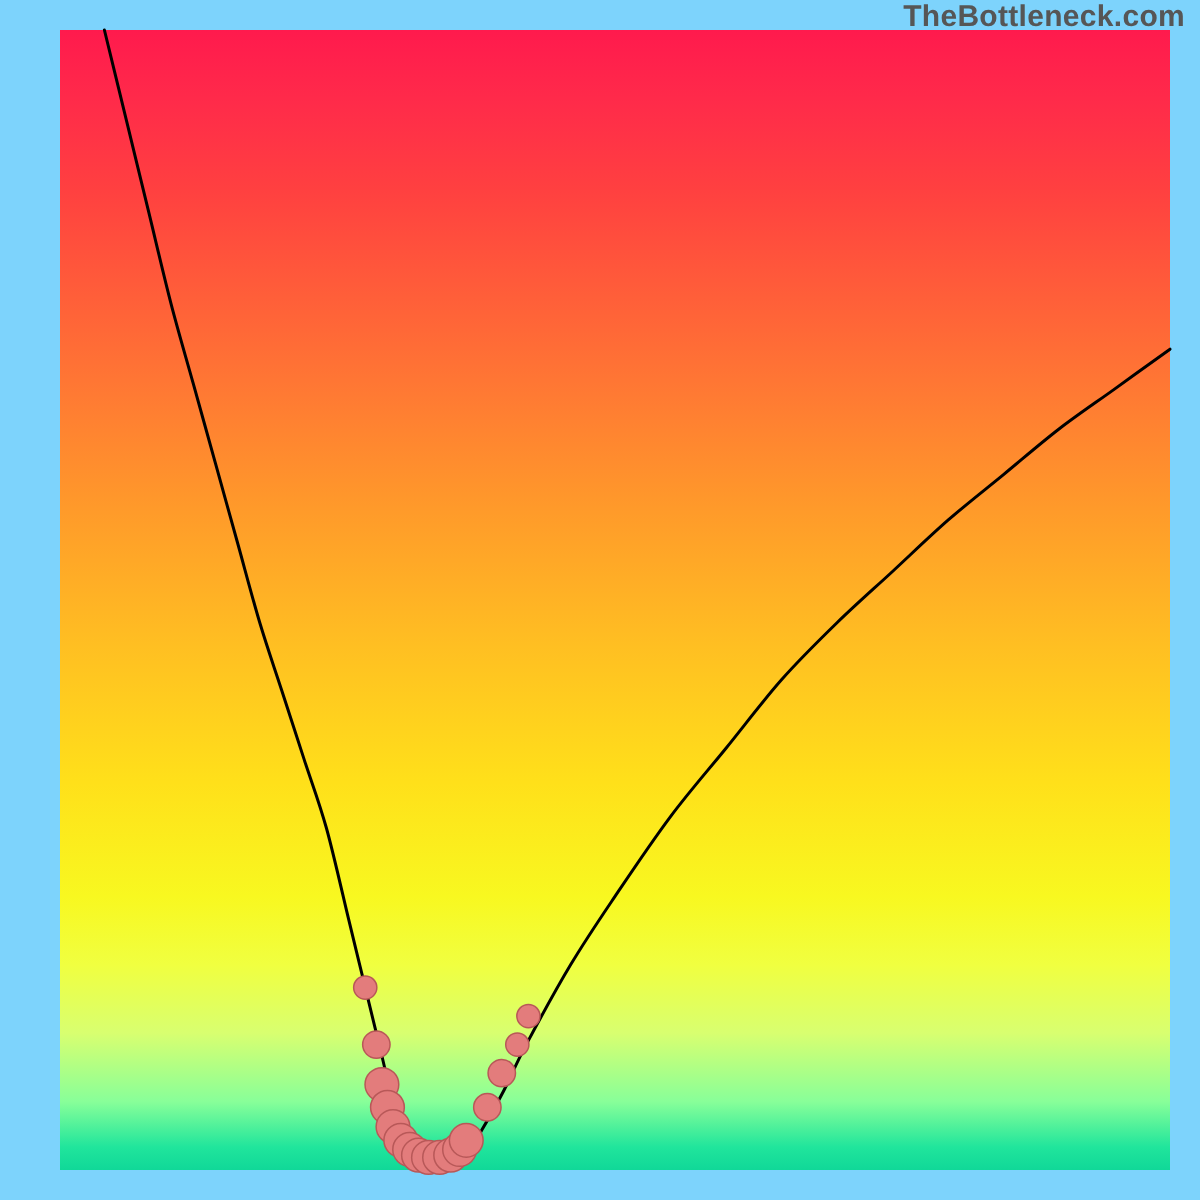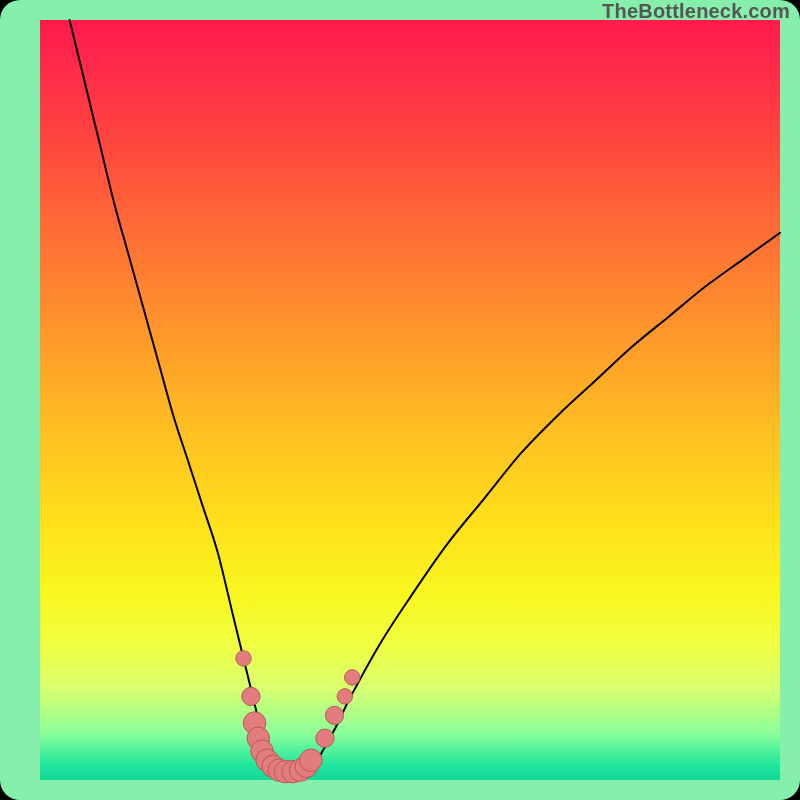--- a/index.html
+++ b/index.html
@@ -9,22 +9,21 @@
     height: 800px;
     background: #000;
     overflow: hidden;
   }
   .frame {
     position: absolute;
     left: 0;
     top: 0;
     width: 800px;
     height: 800px;
-    background: #86efac;
-    border-radius: 20px;
+    background: #7dd3fc;
   }
   .plot-area {
     position: absolute;
     left: 40px;
     top: 20px;
     width: 740px;
     height: 760px;
     background: linear-gradient(to bottom,
       #ff1a4d 0%,
       #ff2a4a 6%,

